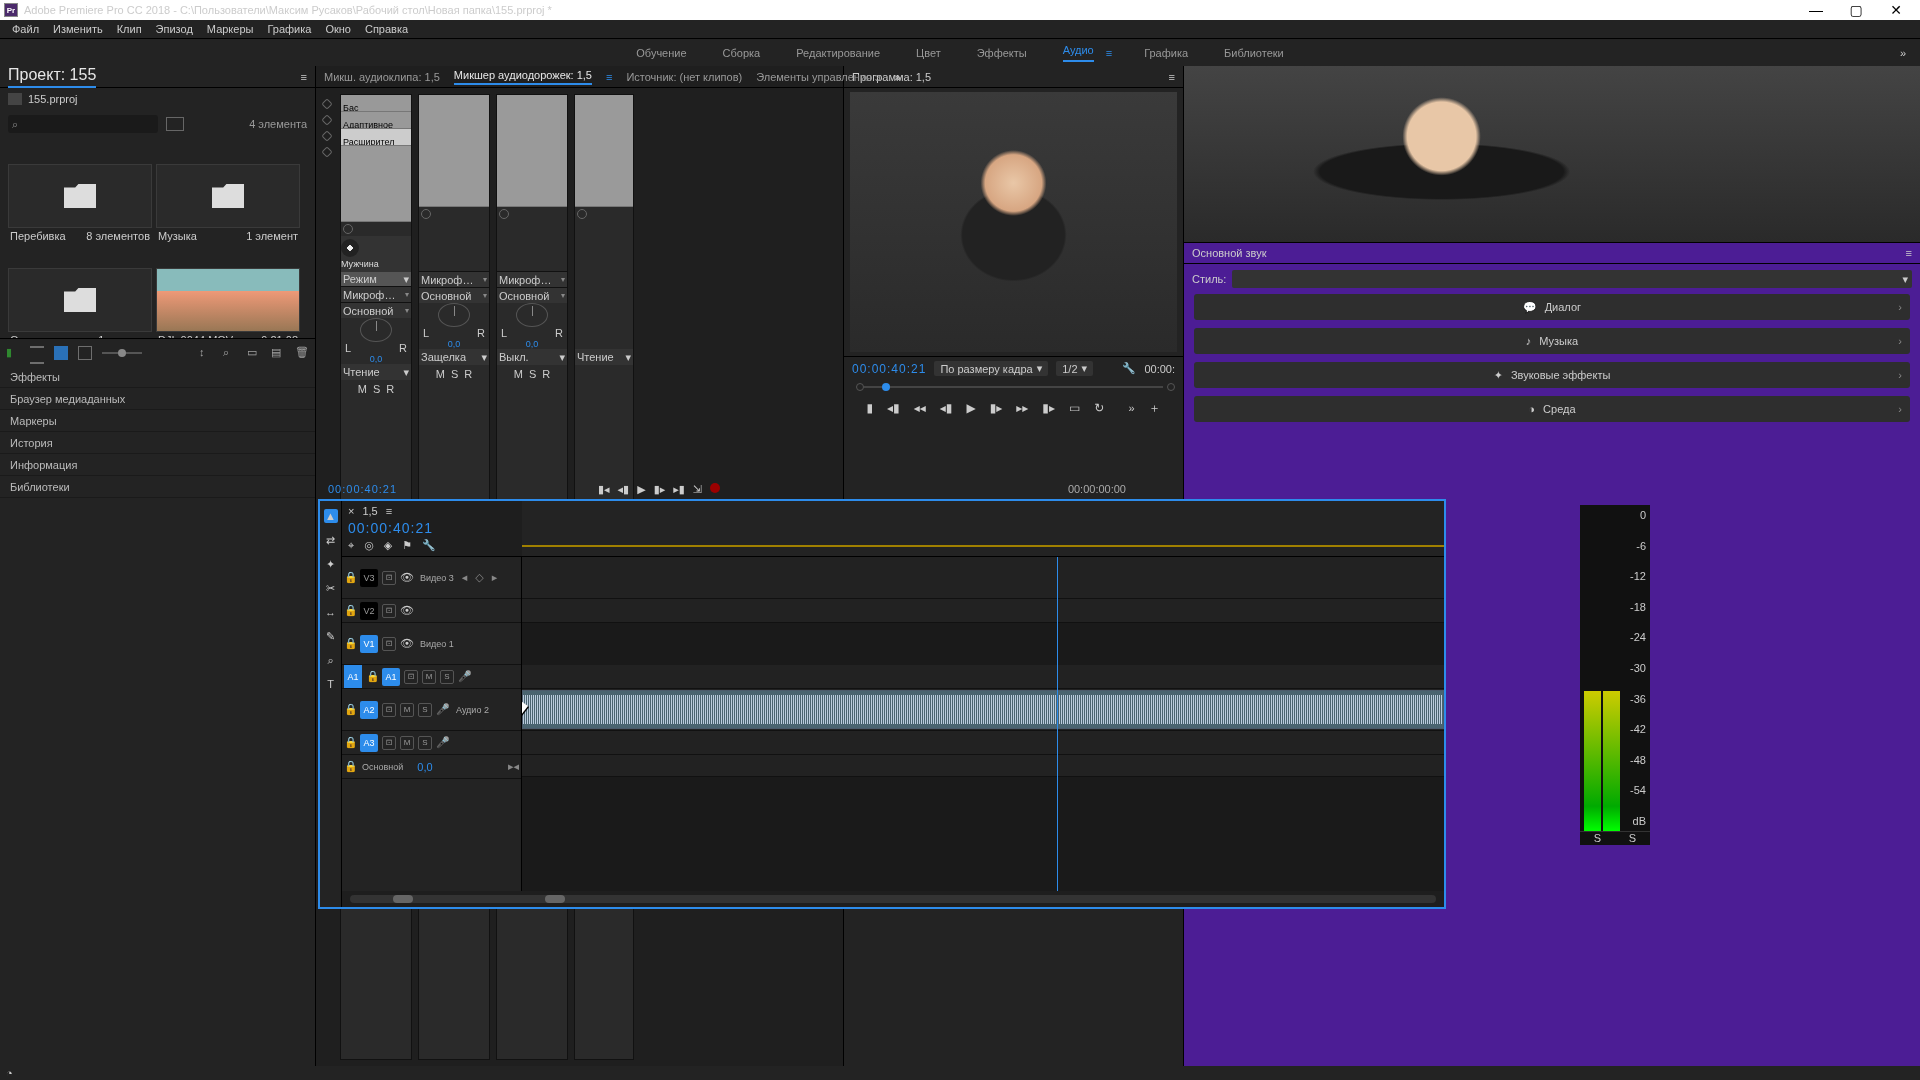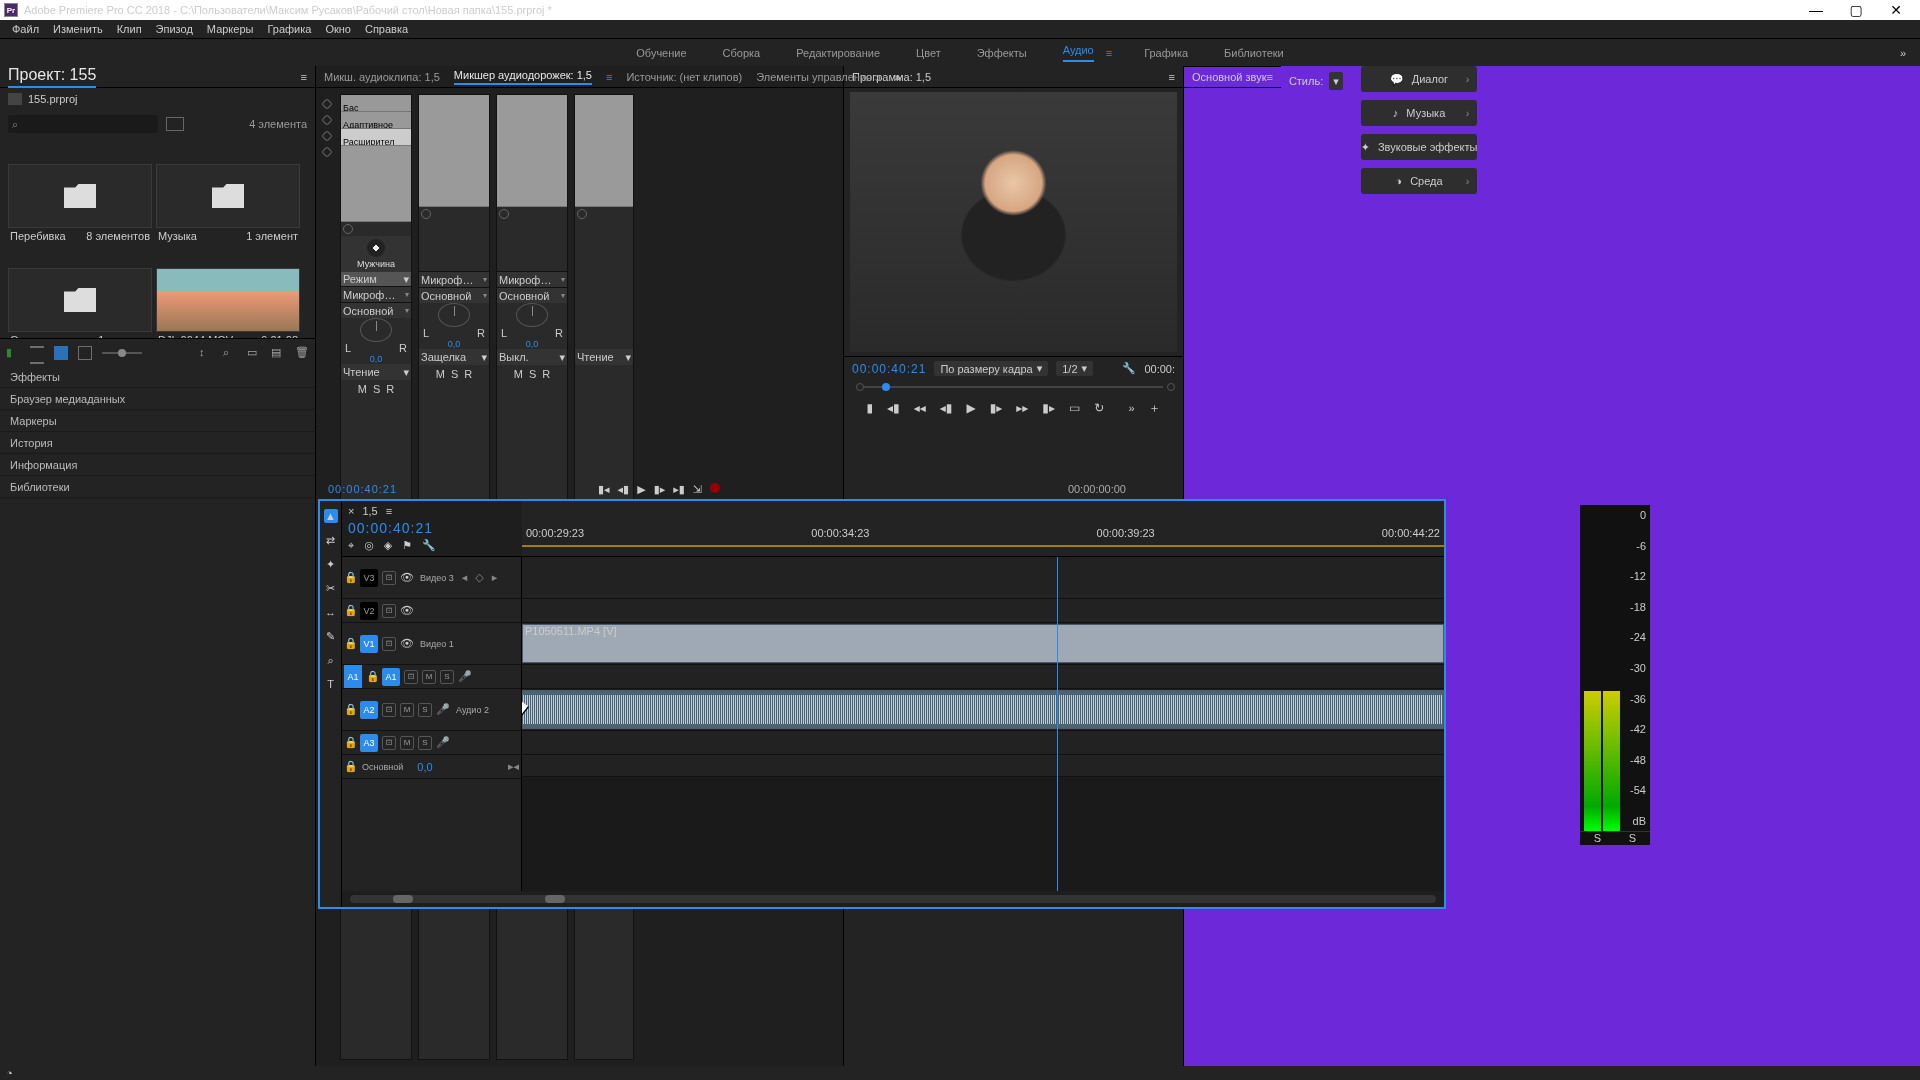--- a/index.html
+++ b/index.html
@@ -54,21 +54,21 @@
   .mid-tabs .overflow{margin-left:auto;cursor:pointer}
   .mixer-body{flex:1;display:flex;gap:6px;padding:6px 4px;align-items:stretch;overflow:hidden}
   .mixer-sidebar{width:14px;display:flex;flex-direction:column;gap:8px;align-items:center;padding-top:6px}
   .mixer-sidebar .knob{width:8px;height:8px;border:1px solid #666;border-radius:2px;transform:rotate(45deg)}
   .channel{width:72px;background:#2a2a2a;display:flex;flex-direction:column;border:1px solid #111}
   .fx-slot{height:12px;background:#999;border-bottom:1px solid #777;color:#000;font-size:9px;padding:8px 2px;overflow:hidden}
   .fx-slot.hl{background:#ccc}
   .channel .rackspace{height:76px;background:#9a9a9a;border-bottom:1px solid #777}
   .channel .send{height:14px;display:flex;align-items:center;padding:0 2px}
   .channel .send .dot{width:10px;height:10px;border:1px solid #666;border-radius:50%}
-  .channel .preset{height:36px;background:#333;display:flex;flex-direction:column;align-items:center;justify-content:center;gap:2px}
+  .channel .preset{height:36px;background:#333;display:flex;flex-direction:column;align-items:flex-start;justify-content:center;gap:2px}
   .channel .preset .ic{width:18px;height:18px;border-radius:50%;background:radial-gradient(circle,#eee 20%,#222 22%)}
   .channel .preset .lab{font-size:9px;color:#ddd}
   .channel .mode{height:14px;background:#555;color:#ddd;font-size:9px;padding:0 2px;display:flex;align-items:center;justify-content:space-between}
   .channel .dd{height:16px;background:#333;font-size:9px;display:flex;align-items:center;padding:0 2px;justify-content:space-between;border-top:1px solid #111}
   .channel .dd .car{font-size:8px;color:#888}
   .channel .pan{height:46px;display:flex;flex-direction:column;align-items:center;justify-content:center}
   .channel .pan .dial{width:32px;height:32px;border:1px solid #555;border-radius:50%;position:relative}
   .channel .pan .dial::after{content:'';position:absolute;width:1px;height:10px;background:#888;top:2px;left:50%}
   .channel .pan .lr{width:100%;display:flex;justify-content:space-between;font-size:8px;color:#2d8ceb;padding:0 4px}
   .channel .pan .lr .m{color:#888}
@@ -87,21 +87,21 @@
   .prog-ctrls .sp{flex:1}
   .prog-ctrls .wrench{cursor:pointer}
   .prog-scrub{height:14px;padding:0 8px;display:flex;align-items:center}
   .prog-scrub .bar{flex:1;height:2px;background:#444;position:relative}
   .prog-scrub .bar .ph{position:absolute;width:8px;height:8px;background:#2d8ceb;border-radius:50%;top:-3px;left:6%}
   .prog-scrub .end{width:8px;height:8px;border:1px solid #555;border-radius:50%;margin-left:4px}
   .transport{height:28px;display:flex;align-items:center;justify-content:center;gap:14px}
   .transport .btn{cursor:pointer;color:#ccc;font-size:12px}
   .transport .more{margin-left:10px}
   
-  .col-far{flex:1;background:#6d28d9;display:flex;flex-direction:row}
+  .col-far{flex:1;background:#4c1d95;display:flex;flex-direction:column}
   .col-far .pip{height:176px;background:#1a1a1a;position:relative}
   .col-far .pip .img{width:100%;height:100%;background:radial-gradient(circle at 35% 40%,#e8c7a7 0 7%,rgba(0,0,0,0) 8%),radial-gradient(ellipse at 35% 60%,#191919 0 18%,rgba(0,0,0,0) 19%),linear-gradient(180deg,#444 0%,#2a2a2a 100%)}
   .ess-head{height:22px;border-top:1px solid #000;border-bottom:1px solid #000;display:flex;align-items:center;padding:0 8px;justify-content:space-between}
   .ess-body{padding:6px 8px;display:flex;flex-direction:column;gap:6px}
   .ess-body .clipname{color:#ddd}
   .ess-body .stylerow{display:flex;align-items:center;gap:6px}
   .ess-body .stylerow .sel{flex:1;height:18px;background:#333;border-radius:2px;display:flex;align-items:center;justify-content:flex-end;padding:0 4px}
   .ess-caption{padding:14px 10px;color:#aaa;font-size:10px}
   .ess-btns{display:flex;flex-direction:column;gap:8px;padding:0 10px}
   .ess-btn{height:26px;background:#2e2e2e;border-radius:3px;display:flex;align-items:center;justify-content:center;gap:8px;cursor:pointer;position:relative}
@@ -527,26 +527,20 @@
           <div class="tc">00:00:40:21</div>
           <div class="icorow">
             <span>⌖</span>
             <span>◎</span>
             <span>◈</span>
             <span>⚑</span>
             <span>🔧</span>
           </div>
         </div>
         <div class="tl-ruler">
-          <div class="ticks">
-            <span>00:00:29:23</span>
-            <span>00:00:34:23</span>
-            <span>00:00:39:23</span>
-            <span>00:00:44:22</span>
-          </div>
           <div class="playbar"></div>
         </div>
       </div>
       <div class="tl-tracks">
         <div class="tl-left">
           <div class="trk tall">
             <span class="lock">🔒</span>
             <span class="tgt off">V3</span>
             <span class="tog">⊡</span>
             <span class="eye">👁</span>
@@ -597,23 +591,20 @@
           <div class="trk">
             <span class="lock">🔒</span>
             <span class="name">Основной</span>
             <span style="color:#2d8ceb;margin-left:10px">0,0</span>
             <span style="margin-left:auto;color:#888">▸◂</span>
           </div>
         </div>
         <div class="tl-right">
           <div class="lane" style="top:0;height:42px"></div>
           <div class="lane" style="top:42px;height:24px"></div>
-          <div class="lane" style="top:66px;height:42px">
-            <div class="clip v" style="left:0;width:100%"><span>P1050511.MP4 [V]</span></div>
-          </div>
           <div class="lane" style="top:108px;height:24px"></div>
           <div class="lane" style="top:132px;height:42px">
             <div class="clip a" style="left:0;width:100%">
               <div class="wave" style="top:4px"></div>
               <div class="wave" style="bottom:4px"></div>
             </div>
           </div>
           <div class="lane" style="top:174px;height:24px"></div>
           <div class="lane" style="top:198px;height:22px"></div>
           <div class="playhead" style="left:58%"></div>

